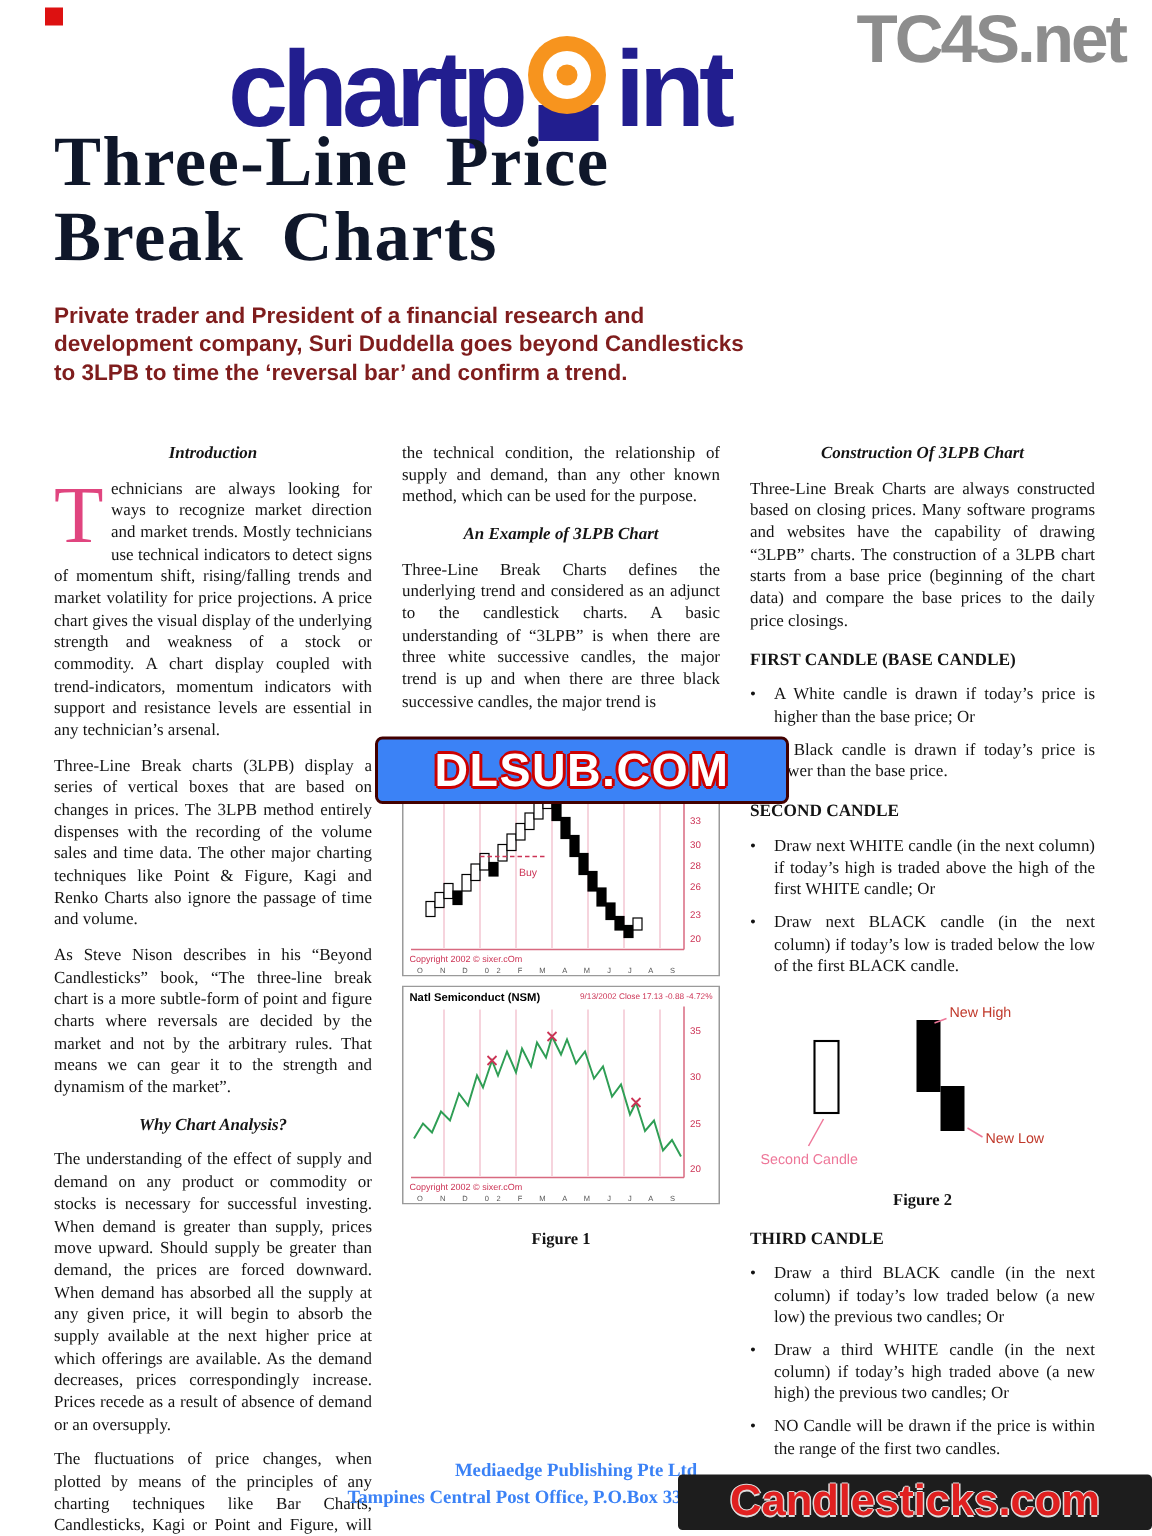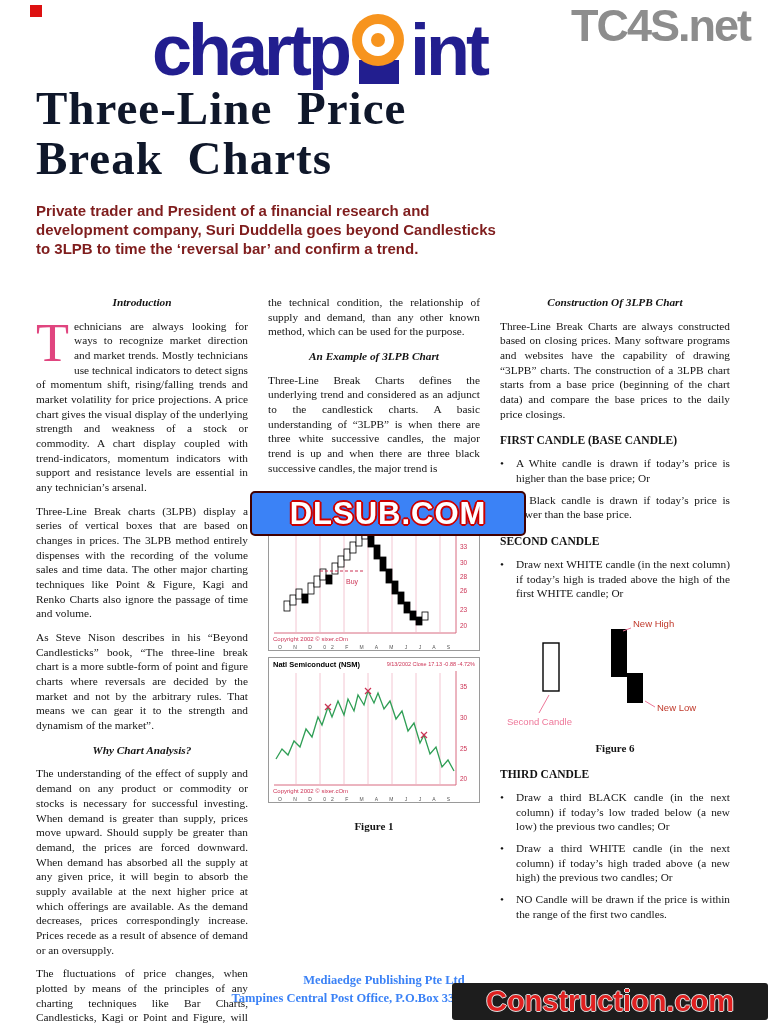--- a/index.html
+++ b/index.html
@@ -1,21 +1,21 @@
 <!DOCTYPE html>
 <html><head>
 <meta charset="utf-8">
 <style>
   html,body { margin:0; padding:0; background:#ffffff; }
   .page { position:relative; width:768px; height:1024px; background:#ffffff;
           font-family:"Liberation Serif", serif; overflow:hidden; color:#141414; }
 
   
   .corner-square { position:absolute; left:30px; top:5px; width:12px; height:12px; background:#dd1111; }
-  .logo { position:absolute; left:152px; top:6px; height:80px; display:flex; align-items:flex-end;
+  .logo { position:absolute; left:152px; top:16px; height:80px; display:flex; align-items:flex-end;
           font-family:"Liberation Sans", sans-serif; font-weight:bold; font-size:72px;
           letter-spacing:-4px; color:#221e8f; line-height:1; }
   .logo-icon { position:relative; width:56px; height:76px; margin:0 3px; }
   .logo-icon .sq { position:absolute; left:8px; bottom:2px; width:40px; height:24px; background:#221e8f; }
   .logo-icon .circ { position:absolute; left:1px; top:4px; width:52px; height:52px; border-radius:50%;
                      background:#f7941e; }
   .logo-icon .circ::after { content:""; position:absolute; inset:10px; border-radius:50%; background:#ffffff; }
   .logo-icon .circ::before { content:""; position:absolute; inset:19px; border-radius:50%; background:#f7941e; z-index:2; }
   .wm-top { position:absolute; right:18px; top:0; font-family:Liberation Sans, sans-serif;
             font-weight:bold; font-size:45px; color:#8d8d8d; letter-spacing:-2px; }
@@ -211,49 +211,52 @@
         <span class="txt">A White candle is drawn if today’s price is higher than the base price; Or</span>
       </div>
     <div class="bullet">
         <span class="txt">A Black candle is drawn if today’s price is lower than the base price.</span>
       </div>
 
     <div class="h-caps">SECOND CANDLE</div>
     <div class="bullet">
         <span class="txt">Draw next WHITE candle (in the next column) if today’s high is traded above the high of the first WHITE candle; Or</span>
       </div>
+    <div class="bullet">
+        <span class="txt">Draw next BLACK candle (in the next column) if today’s low is traded below the low of the first BLACK candle.</span>
+      </div>
 
     <figure class="fig2" style="margin-left:0;margin-right:0;">
       <svg width="220" height="116" viewBox="0 0 220 116">
         <rect x="38" y="28" width="16" height="48" fill="#ffffff" stroke="#000000" stroke-width="1.4"></rect>
         <rect x="106" y="14" width="16" height="48" fill="#000000"></rect>
         <rect x="122" y="58" width="16" height="30" fill="#000000"></rect>
         <line x1="126" y1="13" x2="118" y2="16" stroke="#ee7799"></line>
         <line x1="150" y1="92" x2="140" y2="86" stroke="#ee7799"></line>
         <line x1="34" y1="98" x2="44" y2="80" stroke="#ee7799"></line>
         <text x="128" y="12" font-size="9.5" fill="#c0392b" font-family="Liberation Sans, sans-serif">New High</text>
         <text x="152" y="96" font-size="9.5" fill="#c0392b" font-family="Liberation Sans, sans-serif">New Low</text>
         <text x="2" y="110" font-size="9.5" fill="#ee7799" font-family="Liberation Sans, sans-serif">Second Candle</text>
       </svg>
-      <figcaption class="fig-caption">Figure 6</figcaption>
+      <figcaption class="fig-caption">Figure 2</figcaption>
     </figure>
 
     <div class="h-caps">THIRD CANDLE</div>
     <div class="bullet">
         <span class="txt">Draw a third BLACK candle (in the next column) if today’s low traded below (a new low) the previous two candles; Or</span>
       </div>
     <div class="bullet">
         <span class="txt">Draw a third WHITE candle (in the next column) if today’s high traded above (a new high) the previous two candles; Or</span>
       </div>
     <div class="bullet">
         <span class="txt">NO Candle will be drawn if the price is within the range of the first two candles.</span>
       </div>
   </div>
 
   <div class="footer">
     <div>Mediaedge Publishing Pte Ltd</div>
     <div>Tampines Central Post Office, P.O.Box 334, Singapore 91</div>
   </div>
 
   <div class="wm-center">DLSUB.COM</div>
-  <div class="wm-bottom">Construction.com</div>
+  <div class="wm-bottom">Candlesticks.com</div>
 
 </div>
 
 </body></html>

